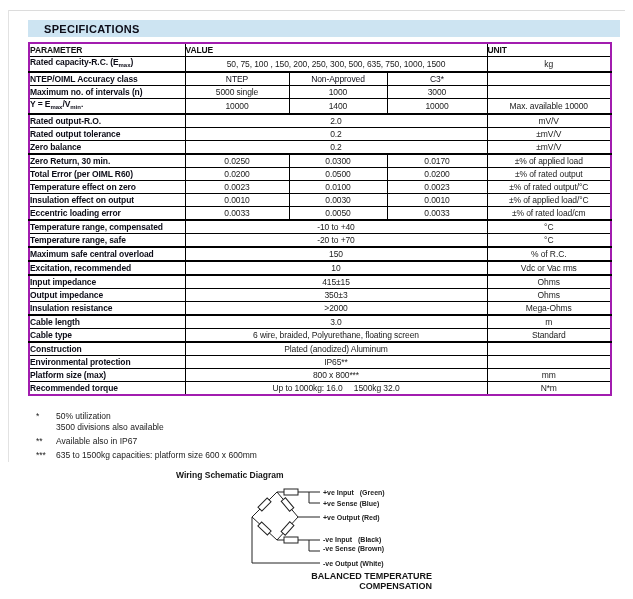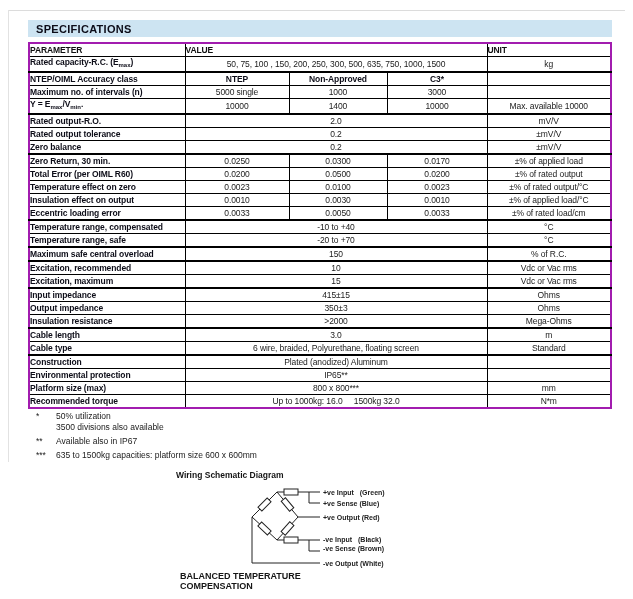--- a/index.html
+++ b/index.html
@@ -6,58 +6,58 @@
   body {
     width:633px; height:599px; background:#ffffff; position:relative;
     font-family:"Liberation Sans", sans-serif; color:#111;
     overflow:hidden;
   }
   .frame-top { position:absolute; left:8px; top:10px; width:617px; height:1px; background:#dcdcdc; }
   .frame-left { position:absolute; left:8px; top:10px; width:1px; height:452px; background:#e2e2e2; }
 
   .heading {
     position:absolute; left:28px; top:20px; width:576px; height:17px;
-    display:flex; align-items:center; padding-left:8px;
+    display:flex; align-items:center; padding-left:16px;
     font-weight:bold; font-size:11px; letter-spacing:0.3px; color:#0c0c18;
   }
 
   table.spec {
     position:absolute; left:28px; top:42px;
     border-collapse:collapse; table-layout:fixed;
     font-size:8.5px; letter-spacing:-0.1px;
     border:2px solid #a21caf;
   }
   table.spec tr { height:13px; }
   table.spec th, table.spec td {
     border:1px solid #000; padding:0; height:12px; line-height:11px;
     overflow:hidden; white-space:pre; vertical-align:middle;
   }
   table.spec thead th { font-weight:bold; }
   .cell-left  { text-align:left; padding-left:4px; }
   .cell-center{ text-align:left; }
   td.param { font-weight:bold; text-align:left; padding-left:4px; color:#0d0d18; }
   td.val, td.unit { text-align:center; color:#1a1a1a; }
-  td.b { font-weight:bold; color:#0d0d18; }
+  td.b { font-weight:normal; color:#0d0d18; }
   tr.thick td { border-top-width:2px; }
   sub { font-size:6px; vertical-align:-2px; letter-spacing:0; }
 
   .footnotes { position:absolute; left:36px; top:411px; font-size:8.5px; color:#1a1a1a; }
   .fn { display:flex; margin-bottom:3px; }
   .fn-marker { width:20px; flex:none; }
   .fn-line { line-height:11px; white-space:pre; }
 
   .wiring-title {
     position:absolute; left:176px; top:470px; width:260px;
     text-align:left; font-weight:bold; font-size:8.5px; color:#151515;
   }
   .wiring-svg { position:absolute; left:180px; top:468px; }
   .wlabel { font-family:"Liberation Sans", sans-serif; font-size:7px; font-weight:bold; fill:#222; white-space:pre; }
   .wiring-caption {
-    position:absolute; left:180px; top:571px; width:260px;
-    text-align:left; font-weight:bold; font-size:9px; line-height:10px; color:#151515;
+    position:absolute; left:172px; top:571px; width:260px;
+    text-align:right; font-weight:bold; font-size:9px; line-height:10px; color:#151515;
   }
 </style>
 </head>
 <body>
 
 <div class="page">
 
   <div class="frame-top"></div>
   <div class="frame-left"></div>
 
@@ -168,25 +168,20 @@
           <td class="unit">°C</td>
         </tr>
         <tr class="thick">
           <td class="param">Maximum safe central overload</td>
           <td class="val" colspan="3">150</td>
           <td class="unit">% of R.C.</td>
         </tr>
         <tr class="thick">
           <td class="param">Excitation, recommended</td>
           <td class="val" colspan="3">10</td>
-          <td class="unit">Vdc or Vac rms</td>
-        </tr>
-        <tr>
-          <td class="param">Excitation, maximum</td>
-          <td class="val" colspan="3">15</td>
           <td class="unit">Vdc or Vac rms</td>
         </tr>
         <tr class="thick">
           <td class="param">Input impedance</td>
           <td class="val" colspan="3">415±15</td>
           <td class="unit">Ohms</td>
         </tr>
         <tr>
           <td class="param">Output impedance</td>
           <td class="val" colspan="3">350±3</td>

